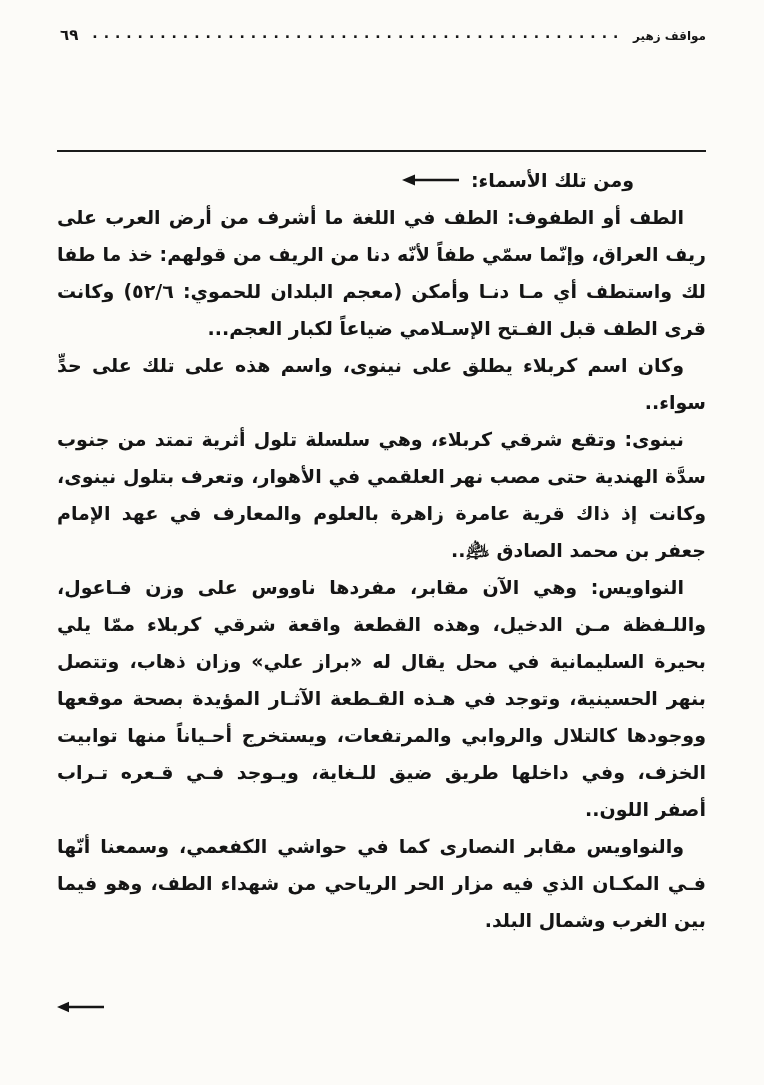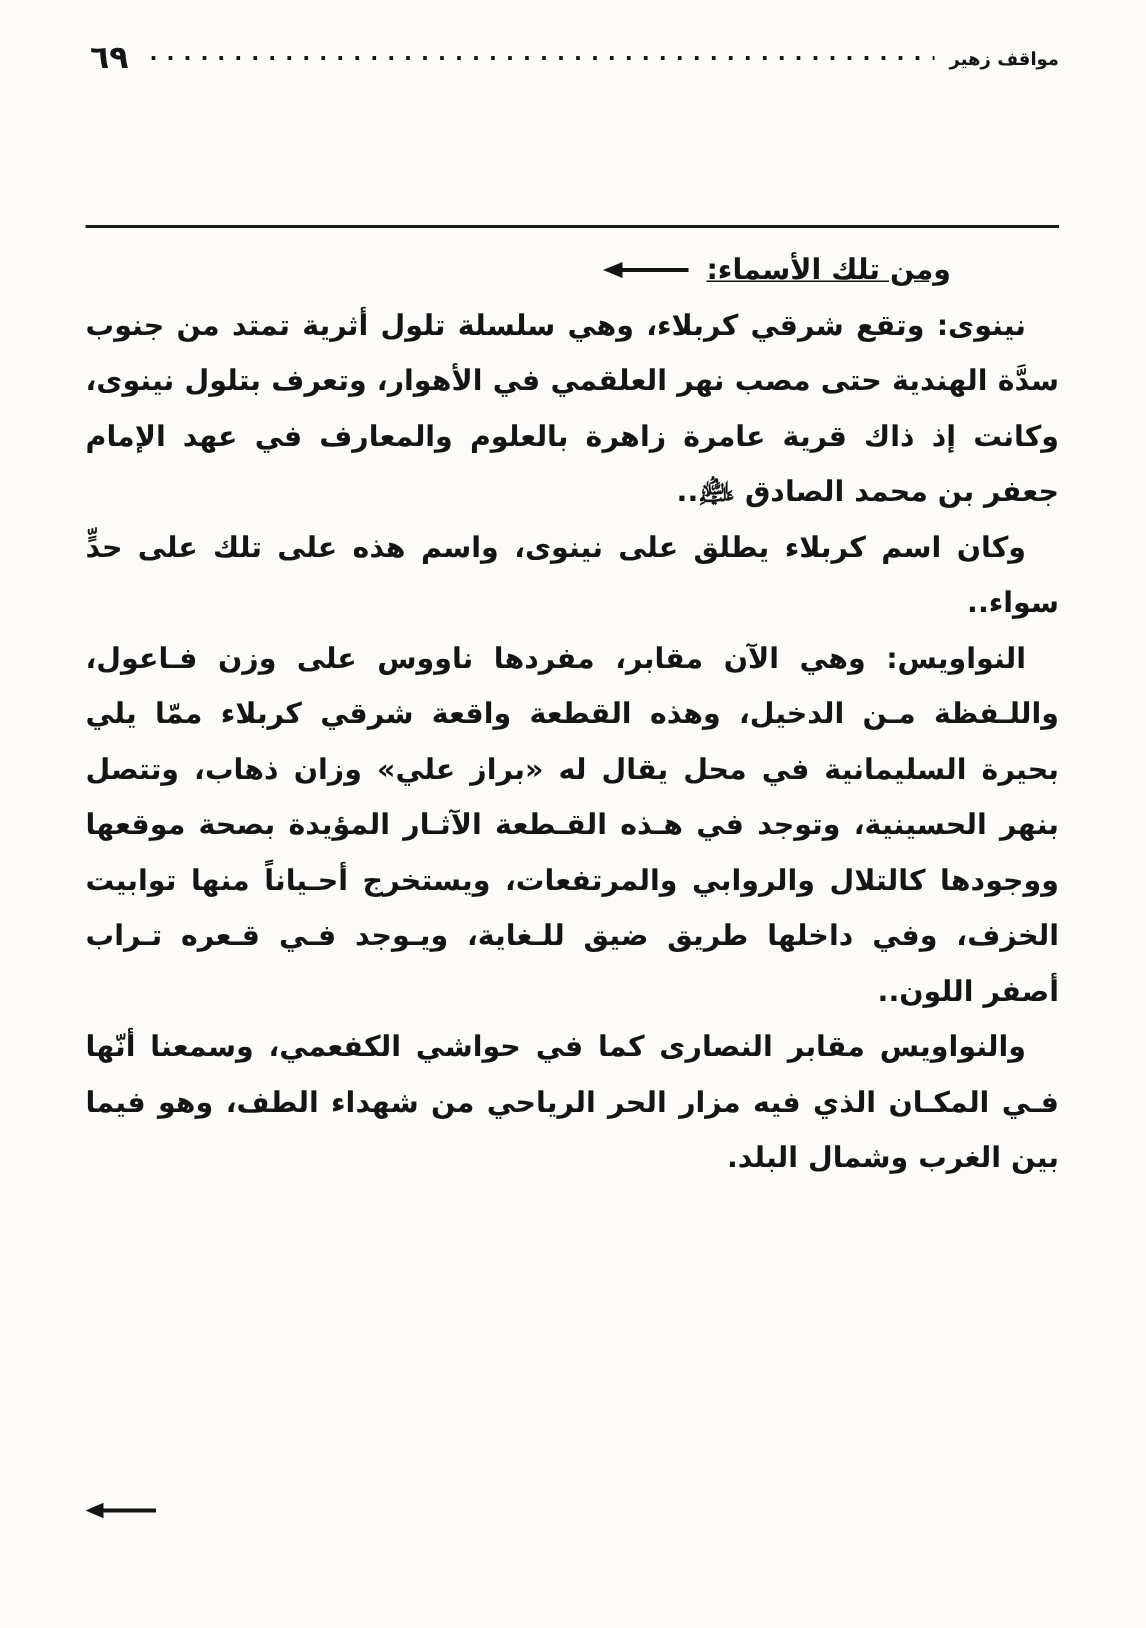--- a/index.html
+++ b/index.html
@@ -20,35 +20,35 @@
     font-weight:bold;
   }
   .head-title{font-size:12px;white-space:nowrap;flex:none;}
   .head-dots{
     flex:1 1 auto;overflow:hidden;white-space:nowrap;
     direction:ltr;text-align:left;
     font-size:14px;letter-spacing:6px;
     margin:0 10px 0 14px;
     transform:translateY(-3px);
   }
-  .head-num{font-size:21px;white-space:nowrap;flex:none;transform:translateY(-1px);}
+  .head-num{font-size:15px;white-space:nowrap;flex:none;transform:translateY(-1px);}
   
   .footnote{
     position:absolute;top:150px;right:58px;left:57px;
     border-top:2.5px solid #1b1b1b;
     padding-top:9px;
   }
   .cont-line{
     display:flex;align-items:center;
     padding-right:72px;
     height:38px;
     gap:11px;
     font-weight:bold;font-size:19px;
   }
-  .cont-line .cont-text{white-space:nowrap;text-decoration:underline;}
+  .cont-line .cont-text{white-space:nowrap;}
   .fn-para{
     margin:0;
     font-size:19px;font-weight:bold;
     line-height:37px;
     text-align:justify;
     text-indent:22px;
   }
   .arrow-svg{flex:none;display:block;}
   .bottom-arrow{
     position:absolute;left:57px;top:1000px;
@@ -68,22 +68,23 @@
   <section class="footnote">
 
     <div class="cont-line">
       <span class="cont-text">ومن تلك الأسماء:</span>
       <svg class="arrow-svg" width="58" height="14" viewBox="0 0 58 14" aria-hidden="true">
         <line x1="57" y1="7" x2="11" y2="7" stroke="#151515" stroke-width="2.6"></line>
         <polygon points="0,7 13,1.6 13,12.4" fill="#151515"></polygon>
       </svg>
     </div>
 
+    <p class="fn-para">الطف أو الطفوف: الطف في اللغة ما أشرف من أرض العرب على ريف العراق، وإنّما سمّي طفاً لأنّه دنا من الريف من قولهم: خذ ما طفا لك واستطف أي مـا دنـا وأمكن (معجم البلدان للحموي: ٥٢/٦) وكانت قرى الطف قبل الفـتح الإسـلامي ضياعاً لكبار العجم...</p>
+    <p class="fn-para">وكان اسم كربلاء يطلق على نينوى، واسم هذه على تلك على حدٍّ سواء..</p>
     <p class="fn-para">نينوى: وتقع شرقي كربلاء، وهي سلسلة تلول أثرية تمتد من جنوب سدَّة الهندية حتى مصب نهر العلقمي في الأهوار، وتعرف بتلول نينوى، وكانت إذ ذاك قرية عامرة زاهرة بالعلوم والمعارف في عهد الإمام جعفر بن محمد الصادق ﵇..</p>
-    <p class="fn-para">وكان اسم كربلاء يطلق على نينوى، واسم هذه على تلك على حدٍّ سواء..</p>
     <p class="fn-para">النواويس: وهي الآن مقابر، مفردها ناووس على وزن فـاعول، واللـفظة مـن الدخيل، وهذه القطعة واقعة شرقي كربلاء ممّا يلي بحيرة السليمانية في محل يقال له «براز علي» وزان ذهاب، وتتصل بنهر الحسينية، وتوجد في هـذه القـطعة الآثـار المؤيدة بصحة موقعها ووجودها كالتلال والروابي والمرتفعات، ويستخرج أحـياناً منها توابيت الخزف، وفي داخلها طريق ضيق للـغاية، ويـوجد فـي قـعره تـراب أصفر اللون..</p>
     <p class="fn-para">والنواويس مقابر النصارى كما في حواشي الكفعمي، وسمعنا أنّها فـي المكـان الذي فيه مزار الحر الرياحي من شهداء الطف، وهو فيما بين الغرب وشمال البلد.</p>
 
   </section>
 
   <svg class="bottom-arrow arrow-svg" width="48" height="14" viewBox="0 0 48 14" aria-hidden="true">
     <line x1="47" y1="7" x2="10" y2="7" stroke="#151515" stroke-width="2.6"></line>
     <polygon points="0,7 12,1.8 12,12.2" fill="#151515"></polygon>
   </svg>
 

